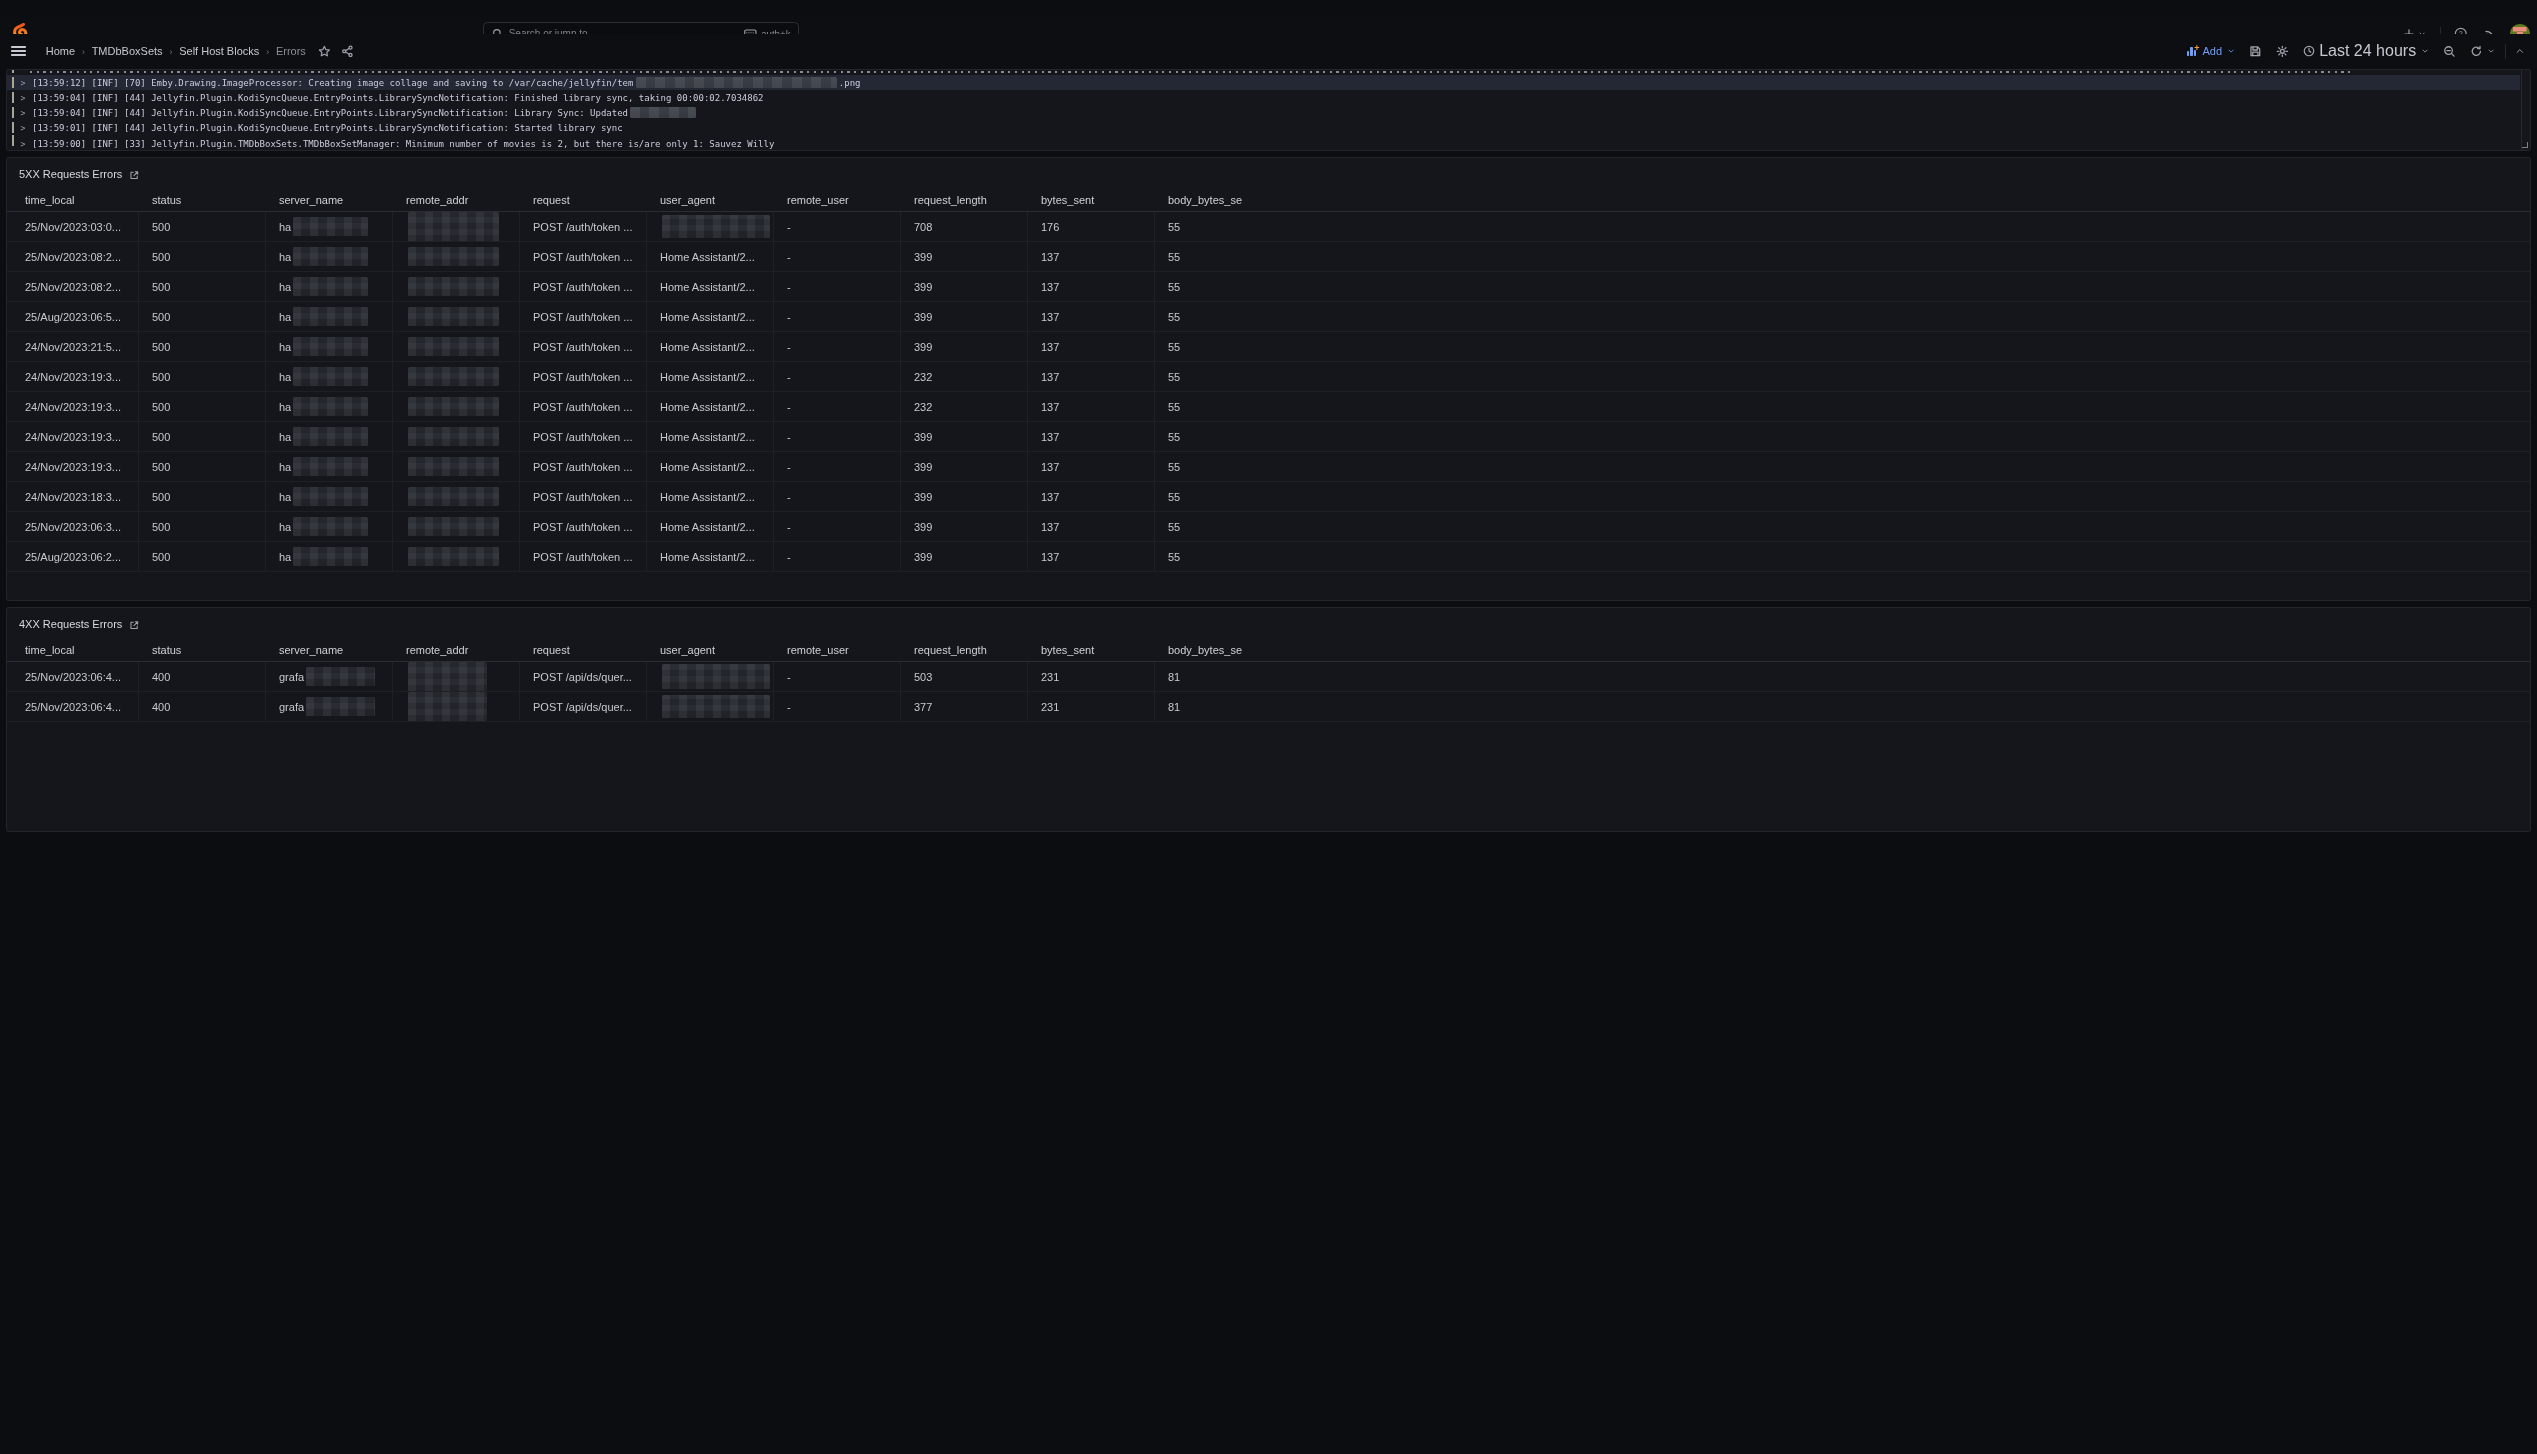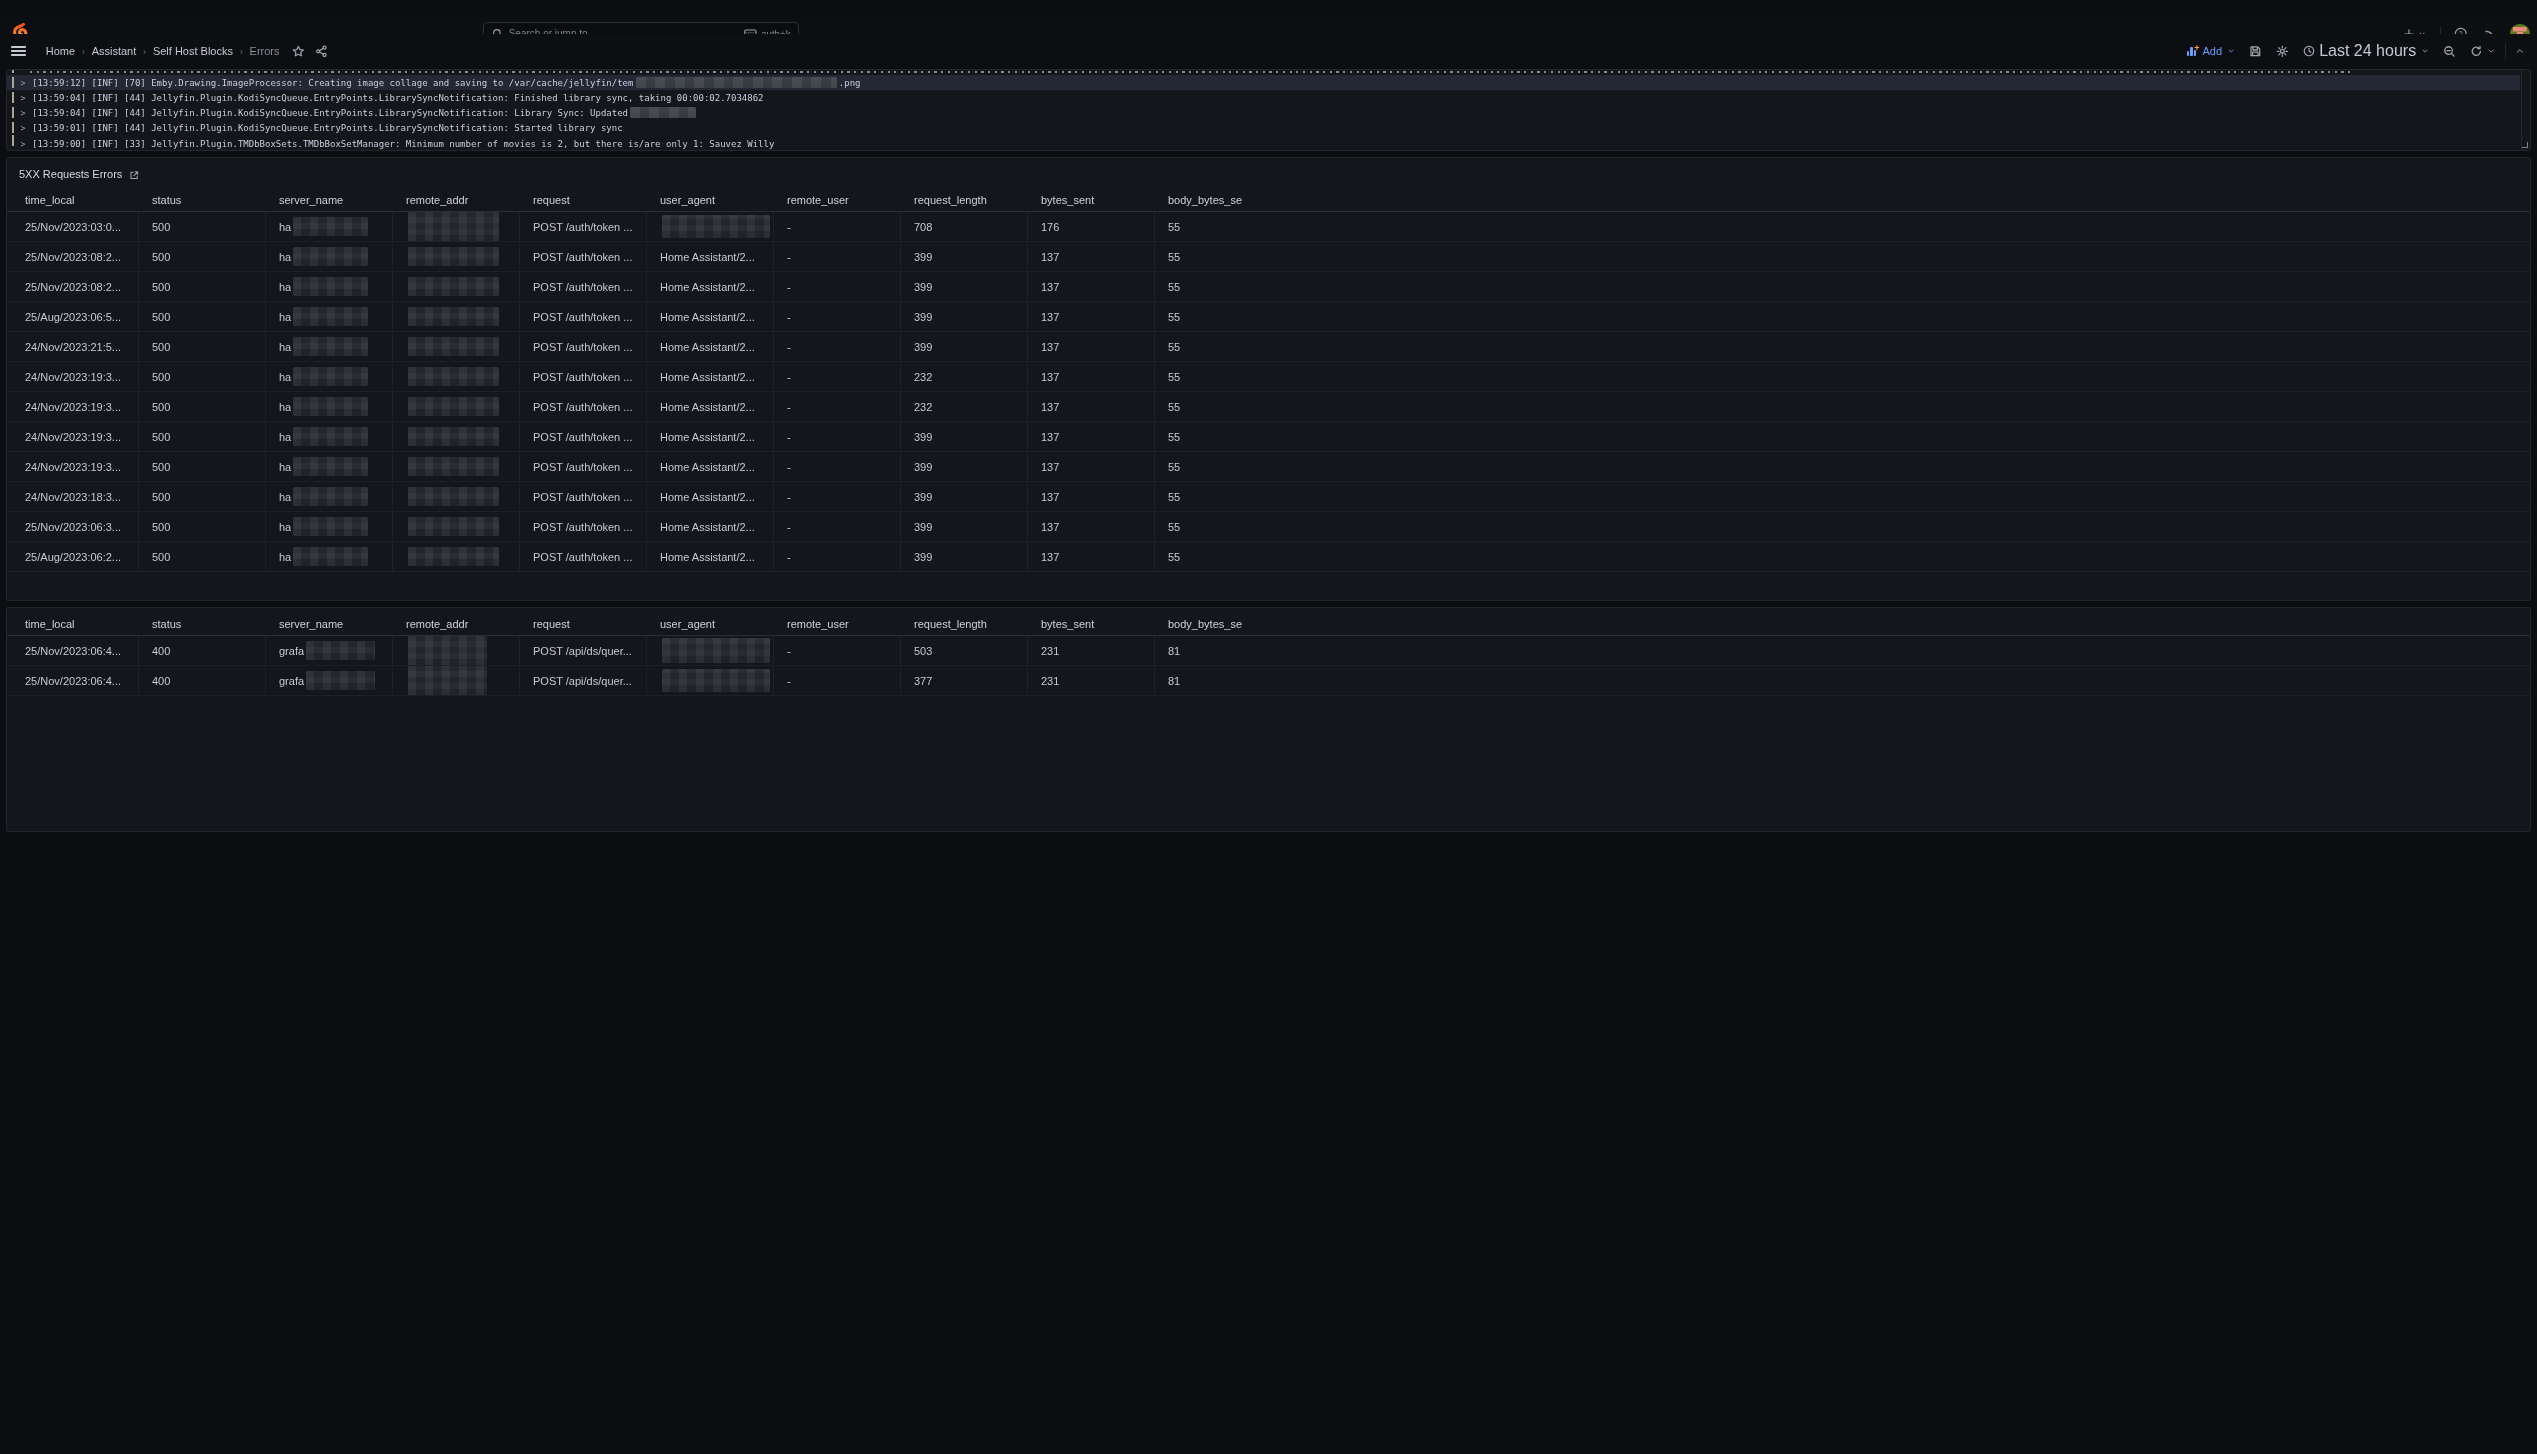--- a/index.html
+++ b/index.html
@@ -157,21 +157,21 @@
 <div class="toolbar">
   <div class="burger">
       <span></span>
       <span></span>
       <span></span>
     </div>
 
   <div class="crumbs">
     <span class="crumb">Home</span>
     <span class="crumbsep">›</span>
-    <span class="crumb">Assistant</span>
+    <span class="crumb">TMDbBoxSets</span>
     <span class="crumbsep">›</span>
     <span class="crumb">Self Host Blocks</span>
     <span class="crumbsep">›</span>
     <span class="crumb current">Errors</span>
   </div>
 
   <div class="crumbicons">
     <span style="cursor:pointer">
       <svg class="ic" width="12.7" height="12.7" viewBox="0 0 16 16">
           <path d="M8 1.8l1.9 3.9 4.3.6-3.1 3 .7 4.3L8 11.6l-3.8 2 .7-4.3-3.1-3 4.3-.6z"></path>
@@ -698,20 +698,29 @@
           <span>137</span>
         </div>
         <div class="cell">
           <span>55</span>
         </div>
       </div>
     </div>
 </div>
 
 <div class="panel tpanel4">
+  <div class="ptitlerow">
+    <span class="ptitle">4XX Requests Errors</span>
+    <span class="extlink">
+      <svg class="ic" width="10.5" height="10.5" viewBox="0 0 16 16">
+          <path d="M6.5 3.5H3v9.5h9.5V9"></path>
+          <path d="M7.5 8.5L13 3M9.5 2.8H13.2V6.5"></path>
+        </svg>
+    </span>
+  </div>
   <div class="thead">
       <div class="hcell">time_local</div>
       <div class="hcell">status</div>
       <div class="hcell">server_name</div>
       <div class="hcell">remote_addr</div>
       <div class="hcell">request</div>
       <div class="hcell">user_agent</div>
       <div class="hcell">remote_user</div>
       <div class="hcell">request_length</div>
       <div class="hcell">bytes_sent</div>

